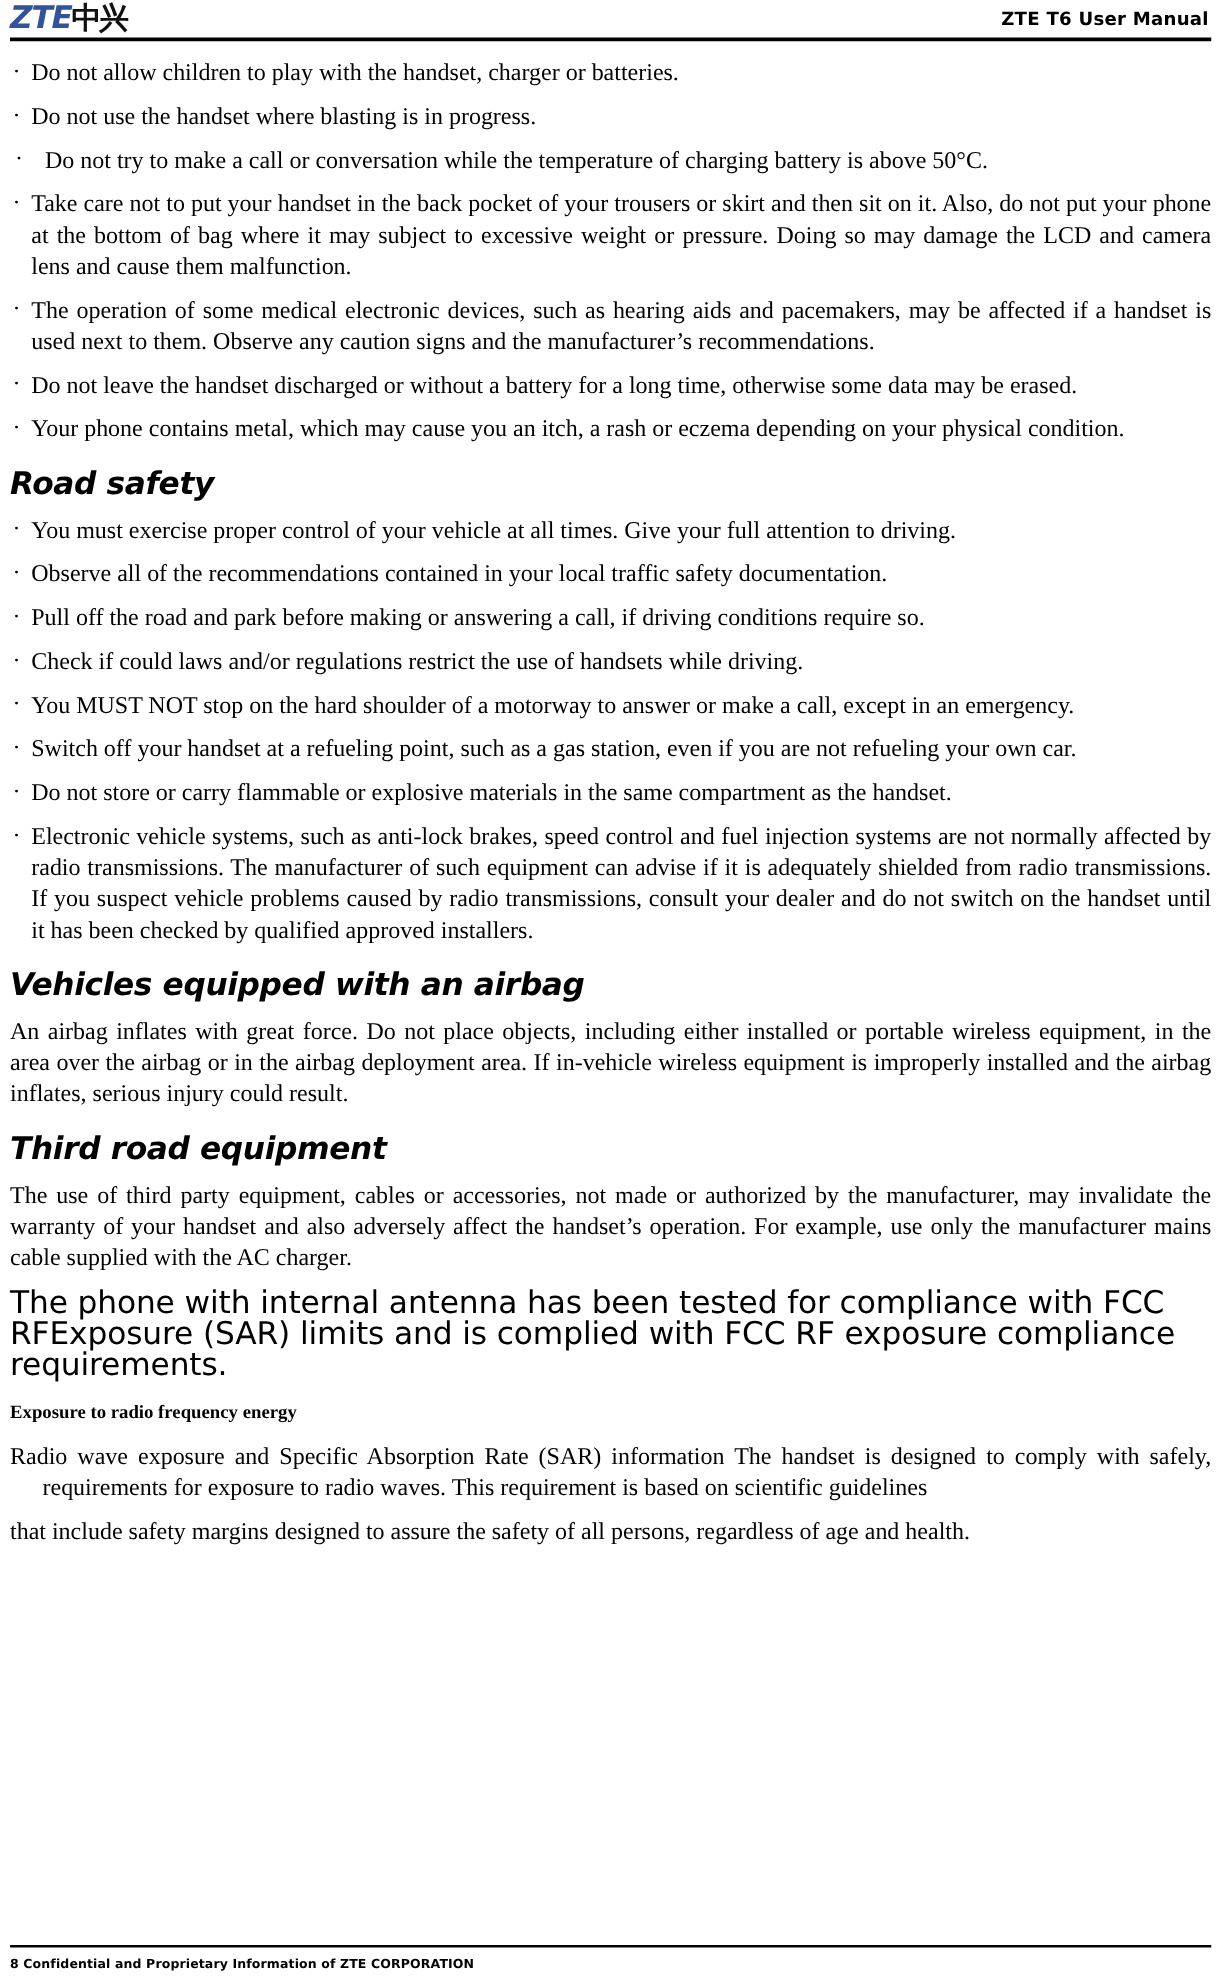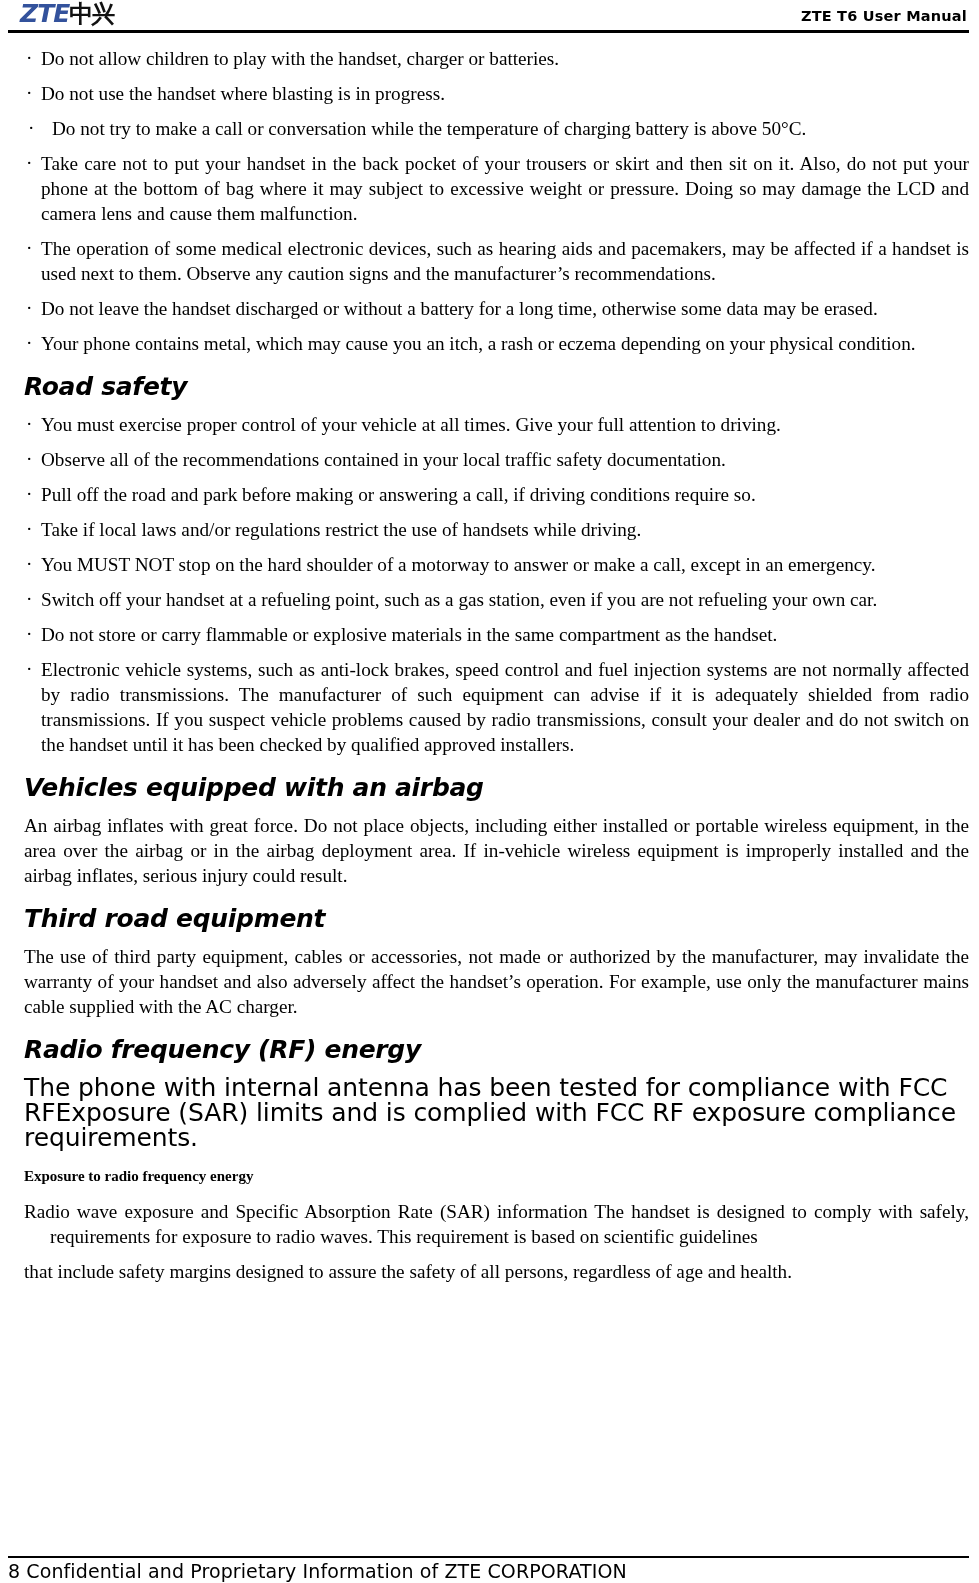--- a/index.html
+++ b/index.html
@@ -34,21 +34,20 @@
   }
   .logo {
     font-family: "DejaVu Sans", sans-serif;
     font-weight: bold;
     font-style: italic;
     font-size: 25px;
     line-height: 27px;
     letter-spacing: -1px;
     white-space: nowrap;
     margin-top: 0px;
-    margin-left: 12px;
   }
   .logo .logo-latin {
     color: #33529c;
   }
   .logo .logo-cjk {
     color: #111111;
     font-style: normal;
     letter-spacing: -2px;
     font-size: 24px;
   }
@@ -66,21 +65,20 @@
     border: 0;
     border-top: 3px solid #000;
     margin: 0 0 0 0;
     position: relative;
     top: -2px;
   }
 
   
   .content {
     padding-top: 11px;
-    margin-left: 16px;
   }
 
   p.bullet {
     position: relative;
     margin: 0 0 10px 0;
     padding-left: 17px;
     font-size: 19.2px;
     line-height: 25px;
     text-align: justify;
     text-justify: inter-word;
@@ -151,22 +149,22 @@
     right: 10px;
     bottom: 2px;
   }
   .footer-rule {
     border: 0;
     border-top: 2px solid #000;
     margin: 0 0 4px 0;
   }
   .footer-text {
     font-family: "DejaVu Sans", sans-serif;
-    font-weight: normal;
-    font-size: 19px;
+    font-weight: bold;
+    font-size: 10px;
     line-height: 19px;
     letter-spacing: 0.1px;
     white-space: nowrap;
   }
 </style>
 </head>
 <body>
 
 <div class="page">
 
@@ -184,33 +182,32 @@
     <p class="bullet">Take care not to put your handset in the back pocket of your trousers or skirt and then sit on it. Also, do not put your phone at the bottom of bag where it may subject to excessive weight or pressure. Doing so may damage the LCD and camera lens and cause them malfunction.</p>
     <p class="bullet">The operation of some medical electronic devices, such as hearing aids and pacemakers, may be affected if a handset is used next to them. Observe any caution signs and the manufacturer’s recommendations.</p>
     <p class="bullet">Do not leave the handset discharged or without a battery for a long time, otherwise some data may be erased.</p>
     <p class="bullet">Your phone contains metal, which may cause you an itch, a rash or eczema depending on your physical condition.</p>
 
     <h2 class="section">Road safety</h2>
 
     <p class="bullet nojust">You must exercise proper control of your vehicle at all times. Give your full attention to driving.</p>
     <p class="bullet nojust">Observe all of the recommendations contained in your local traffic safety documentation.</p>
     <p class="bullet nojust">Pull off the road and park before making or answering a call, if driving conditions require so.</p>
-    <p class="bullet nojust">Take if local laws and/or regulations restrict the use of handsets while driving.</p>
+    <p class="bullet nojust">Check if could laws and/or regulations restrict the use of handsets while driving.</p>
     <p class="bullet">You MUST NOT stop on the hard shoulder of a motorway to answer or make a call, except in an emergency.</p>
     <p class="bullet">Switch off your handset at a refueling point, such as a gas station, even if you are not refueling your own car.</p>
     <p class="bullet nojust">Do not store or carry flammable or explosive materials in the same compartment as the handset.</p>
     <p class="bullet">Electronic vehicle systems, such as anti-lock brakes, speed control and fuel injection systems are not normally affected by radio transmissions. The manufacturer of such equipment can advise if it is adequately shielded from radio transmissions. If you suspect vehicle problems caused by radio transmissions, consult your dealer and do not switch on the handset until it has been checked by qualified approved installers.</p>
 
     <h2 class="section">Vehicles equipped with an airbag</h2>
     <p class="para">An airbag inflates with great force. Do not place objects, including either installed or portable wireless equipment, in the area over the airbag or in the airbag deployment area. If in-vehicle wireless equipment is improperly installed and the airbag inflates, serious injury could result.</p>
 
     <h2 class="section">Third road equipment</h2>
     <p class="para">The use of third party equipment, cables or accessories, not made or authorized by the manufacturer, may invalidate the warranty of your handset and also adversely affect the handset’s operation. For example, use only the manufacturer mains cable supplied with the AC charger.</p>
 
-    <h2 class="section">Radio frequency (RF) energy</h2>
     <p class="para sans nojust">The phone with internal antenna has been tested for compliance with FCC RFExposure (SAR) limits and is complied with FCC RF exposure compliance requirements.</p>
 
     <h3 class="subsection">Exposure to radio frequency energy</h3>
     <p class="para hang">Radio wave exposure and Specific Absorption Rate (SAR) information The handset is designed to comply with safely, requirements for exposure to radio waves. This requirement is based on scientific guidelines</p>
     <p class="para nojust">that include safety margins designed to assure the safety of all persons, regardless of age and health.</p>
 
   </div>
 
   <div class="footer">
     <hr class="footer-rule">

